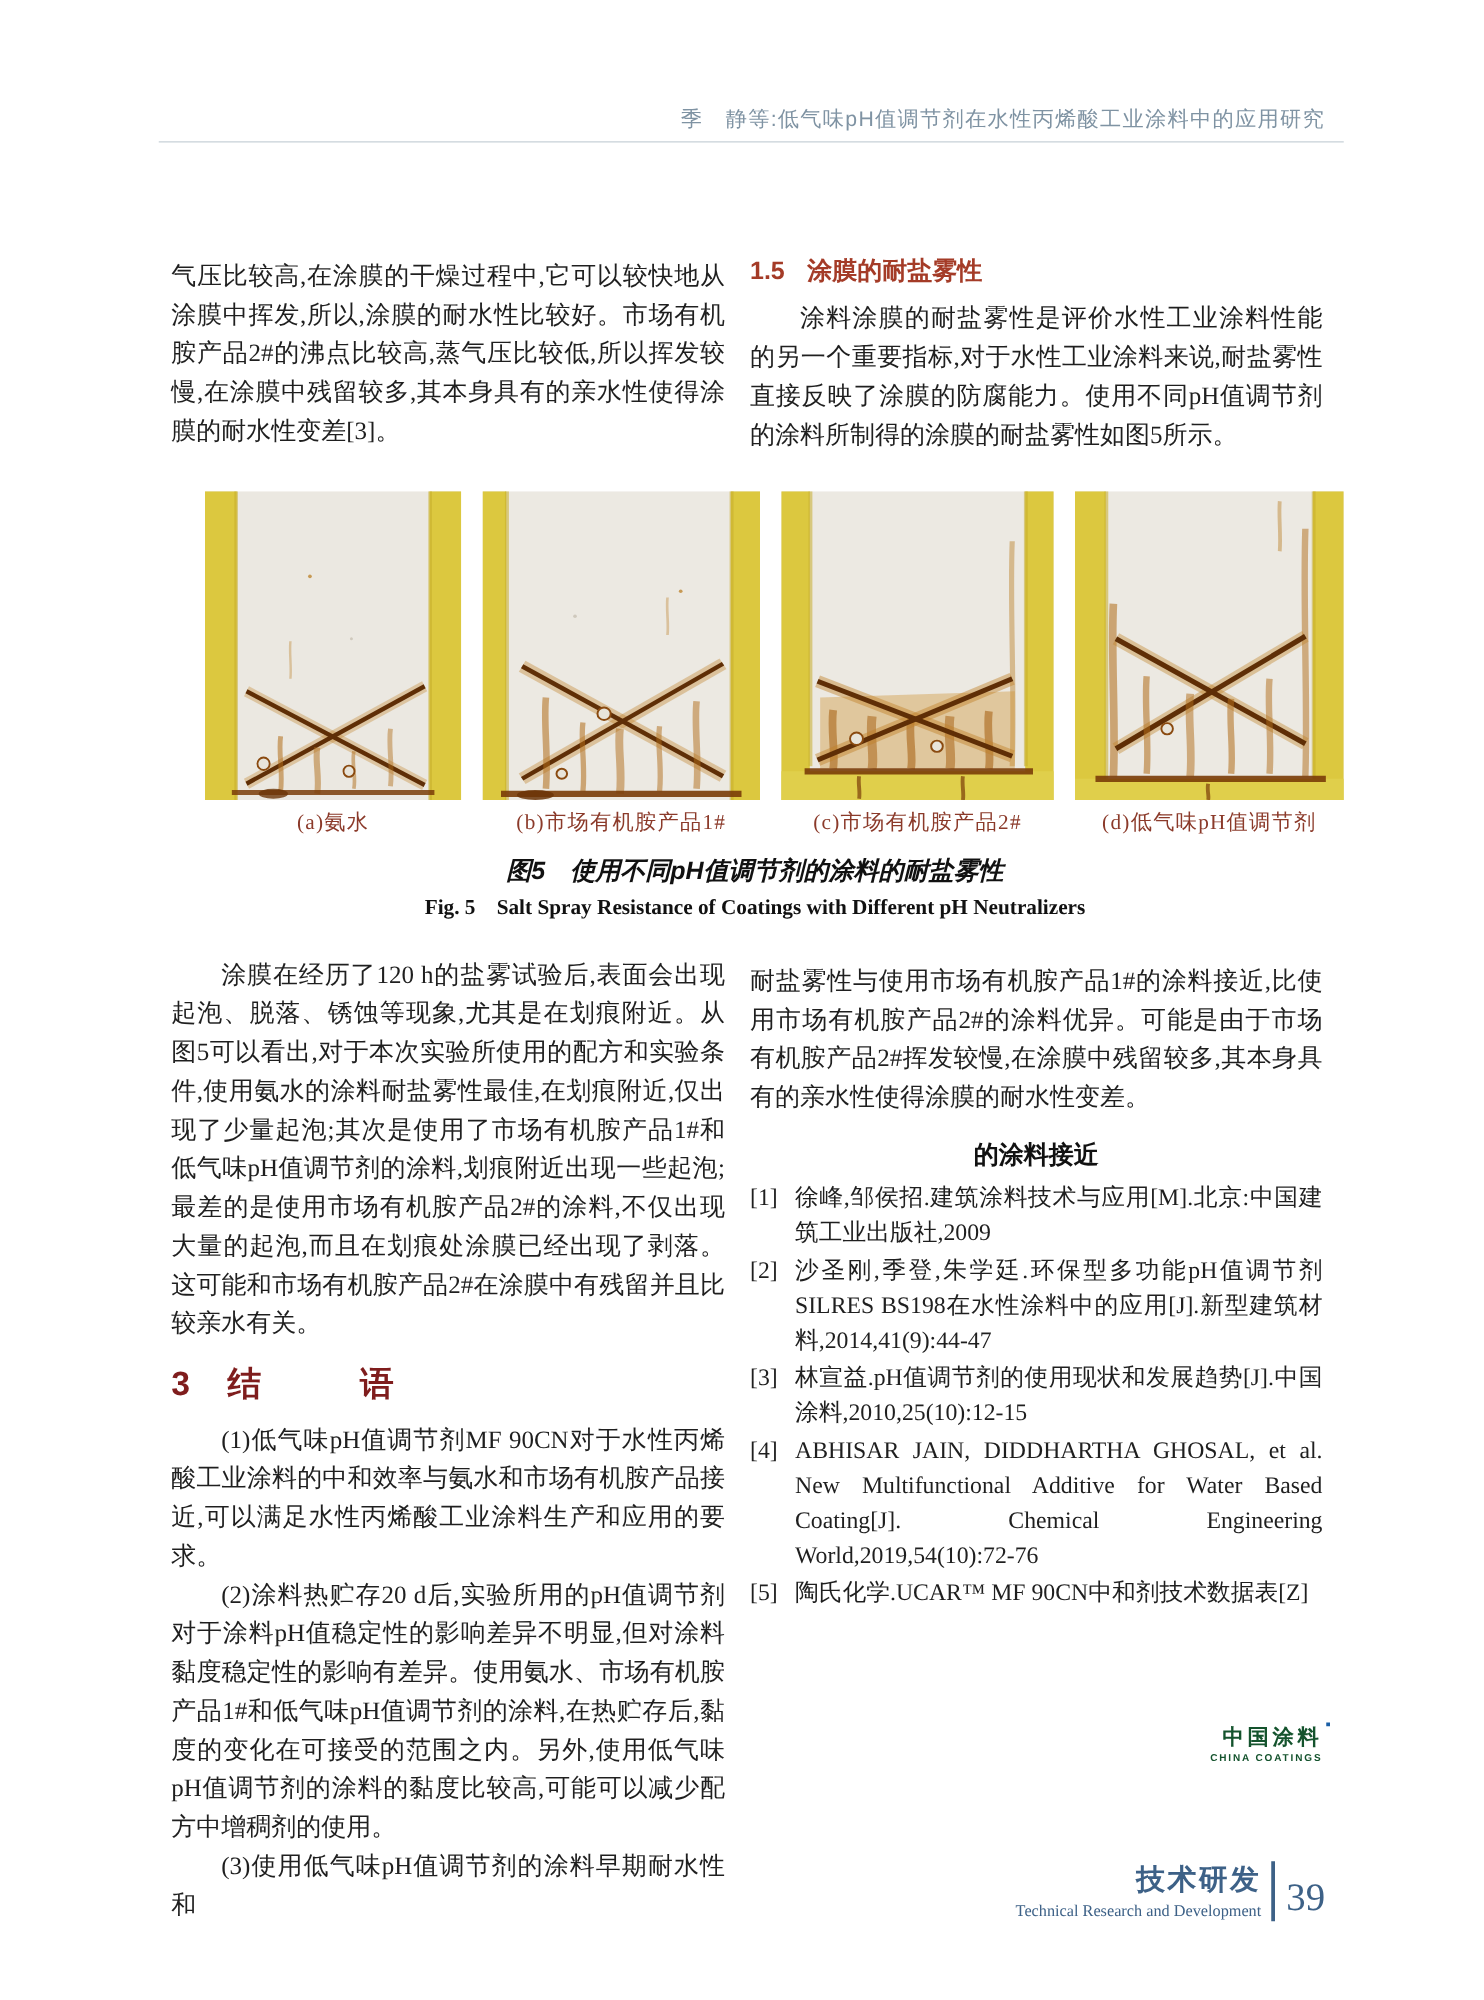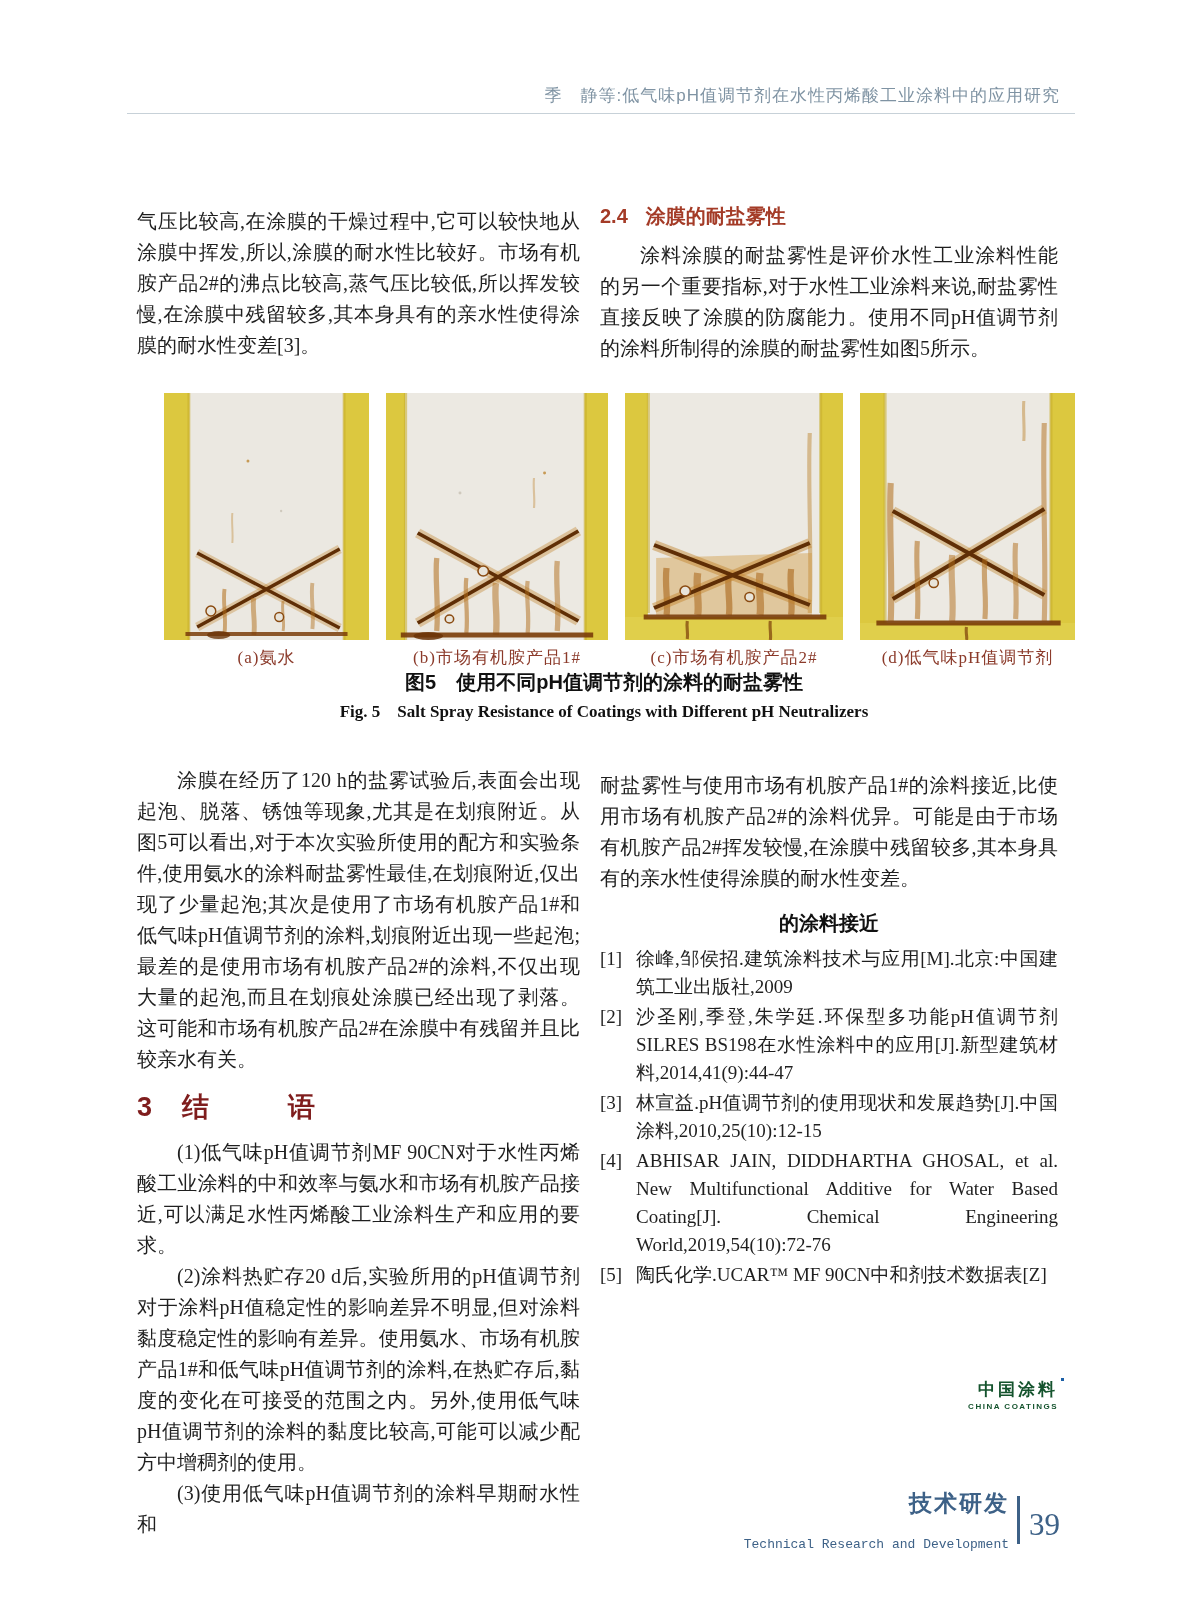--- a/index.html
+++ b/index.html
@@ -29,22 +29,22 @@
 
   .figure { position:absolute; left:137px; top:393px; width:907px;padding-left:27px; }
   .photos { display:flex; gap:17px; }
   .photo-cell { display:flex; flex-direction:column; align-items:center; }
   .photo-cell svg { display:block; }
   .photo-caption {
     margin-top:6px; font-size:17px; color:#8b3a2a;
     font-family:"Liberation Serif", serif; letter-spacing:1px;
   }
   .fig-title-zh {
-    text-align:center; font-weight:bold; font-size:20px;
-    font-family:"Liberation Sans", sans-serif; color:#111;
+    margin-top:14px; text-align:center; font-weight:bold; font-size:20px;
+    font-family:"Liberation Sans", sans-serif; color:#111;font-style:italic;
   }
   .fig-title-en {
     margin-top:4px; text-align:center; font-weight:bold; font-size:17px;
     font-family:"Liberation Serif", serif; color:#111;
   }
 
   .left-col-2  { position:absolute; left:137px; top:765px; width:443px; }
   .right-col-2 { position:absolute; left:600px; top:770px; width:458px; }
 
   .sec3 {
@@ -64,39 +64,39 @@
 
   .logo { position:absolute; left:880px; top:1378px; width:178px; text-align:right;
           font-family:"Liberation Sans", sans-serif; color:#14532d; }
   .logo-zh { font-size:17px; font-weight:bold; letter-spacing:3px; position:relative; display:inline-block; }
   .logo-mark { position:absolute; right:-6px; top:0; width:3px; height:3px; background:#1b5fa6; }
   .logo-en { font-size:8px; font-weight:bold; letter-spacing:1.5px; margin-top:1px; }
 
   .footer { position:absolute; right:127px; top:1488px; display:flex; align-items:center; color:#3d6187; }
   .footer-labels { text-align:right; }
   .footer-zh { font-family:"Liberation Sans", sans-serif; font-weight:bold; font-size:23px; letter-spacing:2px; }
-  .footer-en { font-family:Liberation Mono, monospace; font-size:13px; margin-top:18px; }
+  .footer-en { font-family:Liberation Serif, serif; font-size:13px; margin-top:2px; }
   .footer-bar { width:3px; height:48px; background:#3d6187; margin:0 9px 0 8px; }
   .footer-page { font-family:"Liberation Serif", serif; font-size:31px; padding-top:10px; }
 </style>
 </head>
 <body>
 
 <div class="page">
 
   <div class="running-head">季　静等:低气味pH值调节剂在水性丙烯酸工业涂料中的应用研究</div>
   <div class="head-rule"></div>
 
   <div class="left-col-1">
     <div class="para">气压比较高,在涂膜的干燥过程中,它可以较快地从涂膜中挥发,所以,涂膜的耐水性比较好。市场有机胺产品2#的沸点比较高,蒸气压比较低,所以挥发较慢,在涂膜中残留较多,其本身具有的亲水性使得涂膜的耐水性变差[3]。</div>
   </div>
 
   <div class="right-col-1">
     <div class="sec-heading">
-      <span class="sec-num">2.4</span><span>涂膜的耐盐雾性</span>
+      <span class="sec-num">1.5</span><span>涂膜的耐盐雾性</span>
     </div>
     <div class="para indent">涂料涂膜的耐盐雾性是评价水性工业涂料性能的另一个重要指标,对于水性工业涂料来说,耐盐雾性直接反映了涂膜的防腐能力。使用不同pH值调节剂的涂料所制得的涂膜的耐盐雾性如图5所示。</div>
   </div>
 
   <div class="figure">
     <div class="photos">
 
       <figure class="photo-cell">
         <svg width="205" height="247" viewBox="0 0 210 247" preserveAspectRatio="none">
           <rect width="210" height="247" fill="#ebe8e1"></rect>

